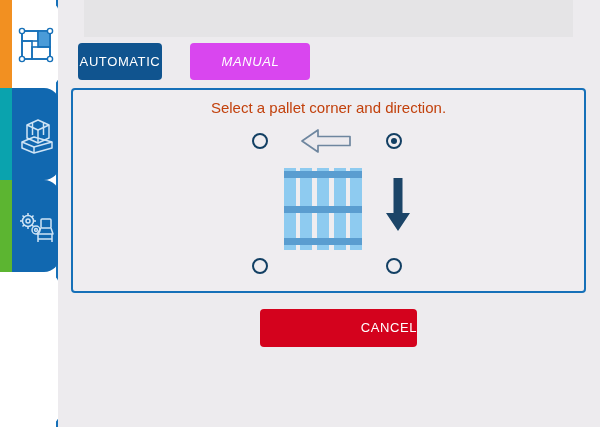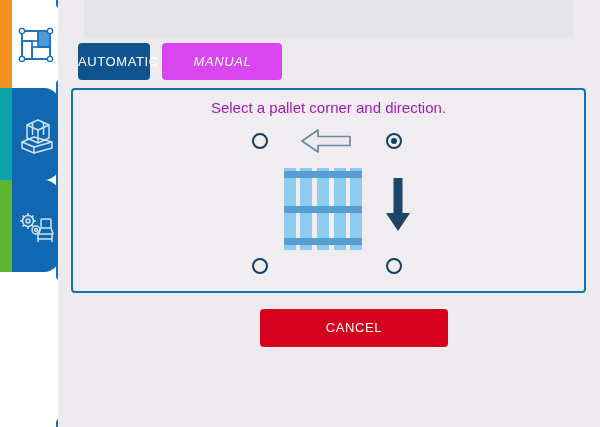--- a/index.html
+++ b/index.html
@@ -76,38 +76,38 @@
     display: inline-block;
     height: 37px; line-height: 37px;
     border: none; border-radius: 4px;
     color: #ffffff;
     font-size: 13px;
     letter-spacing: 0.6px;
     text-align: center;
     cursor: pointer;
     vertical-align: top;
   }
-  #btn-automatic { width: 72px; background: #10548f; margin-right: 8px; }
+  #btn-automatic { width: 84px; background: #10548f; margin-right: 24px; }
   #btn-manual    { width: 120px; background: #d946ef; font-style: italic; }
 
   
   .panel {
     position: absolute;
     left: 71px; top: 88px;
     width: 515px; height: 205px;
     background: #efedf0;
     border: 2px solid #1670b8;
     border-radius: 4px;
   }
   .panel-title {
     position: absolute;
     left: 0; top: 9px; width: 100%;
     text-align: center;
     font-size: 15px;
-    color: #a21caf;
+    color: #c2410c;
   }
 
   
   .radio {
     position: absolute;
     width: 16px; height: 16px;
     border: 2px solid #123f63;
     border-radius: 50%;
     background: #efedf0;
     cursor: pointer;
@@ -148,21 +148,21 @@
   .action-btn {
     position: absolute;
     height: 38px; line-height: 38px;
     border: none; border-radius: 4px;
     color: #ffffff;
     font-size: 13px;
     letter-spacing: 0.6px;
     text-align: center;
     cursor: pointer;
   }
-  #btn-cancel { left: 260px; top: 309px; width: 188px; background: #d4021d; }
+  #btn-cancel { left: 260px; top: 309px; width: 157px; background: #d4021d; text-align: right; }
   #btn-accept { left: 429px; top: 309px; width: 157px; background: #85d044; }
 </style>
 </head>
 <body>
 
 <div id="app">
 
   <div class="header-strip"></div>
 
   <div class="sidebar">

